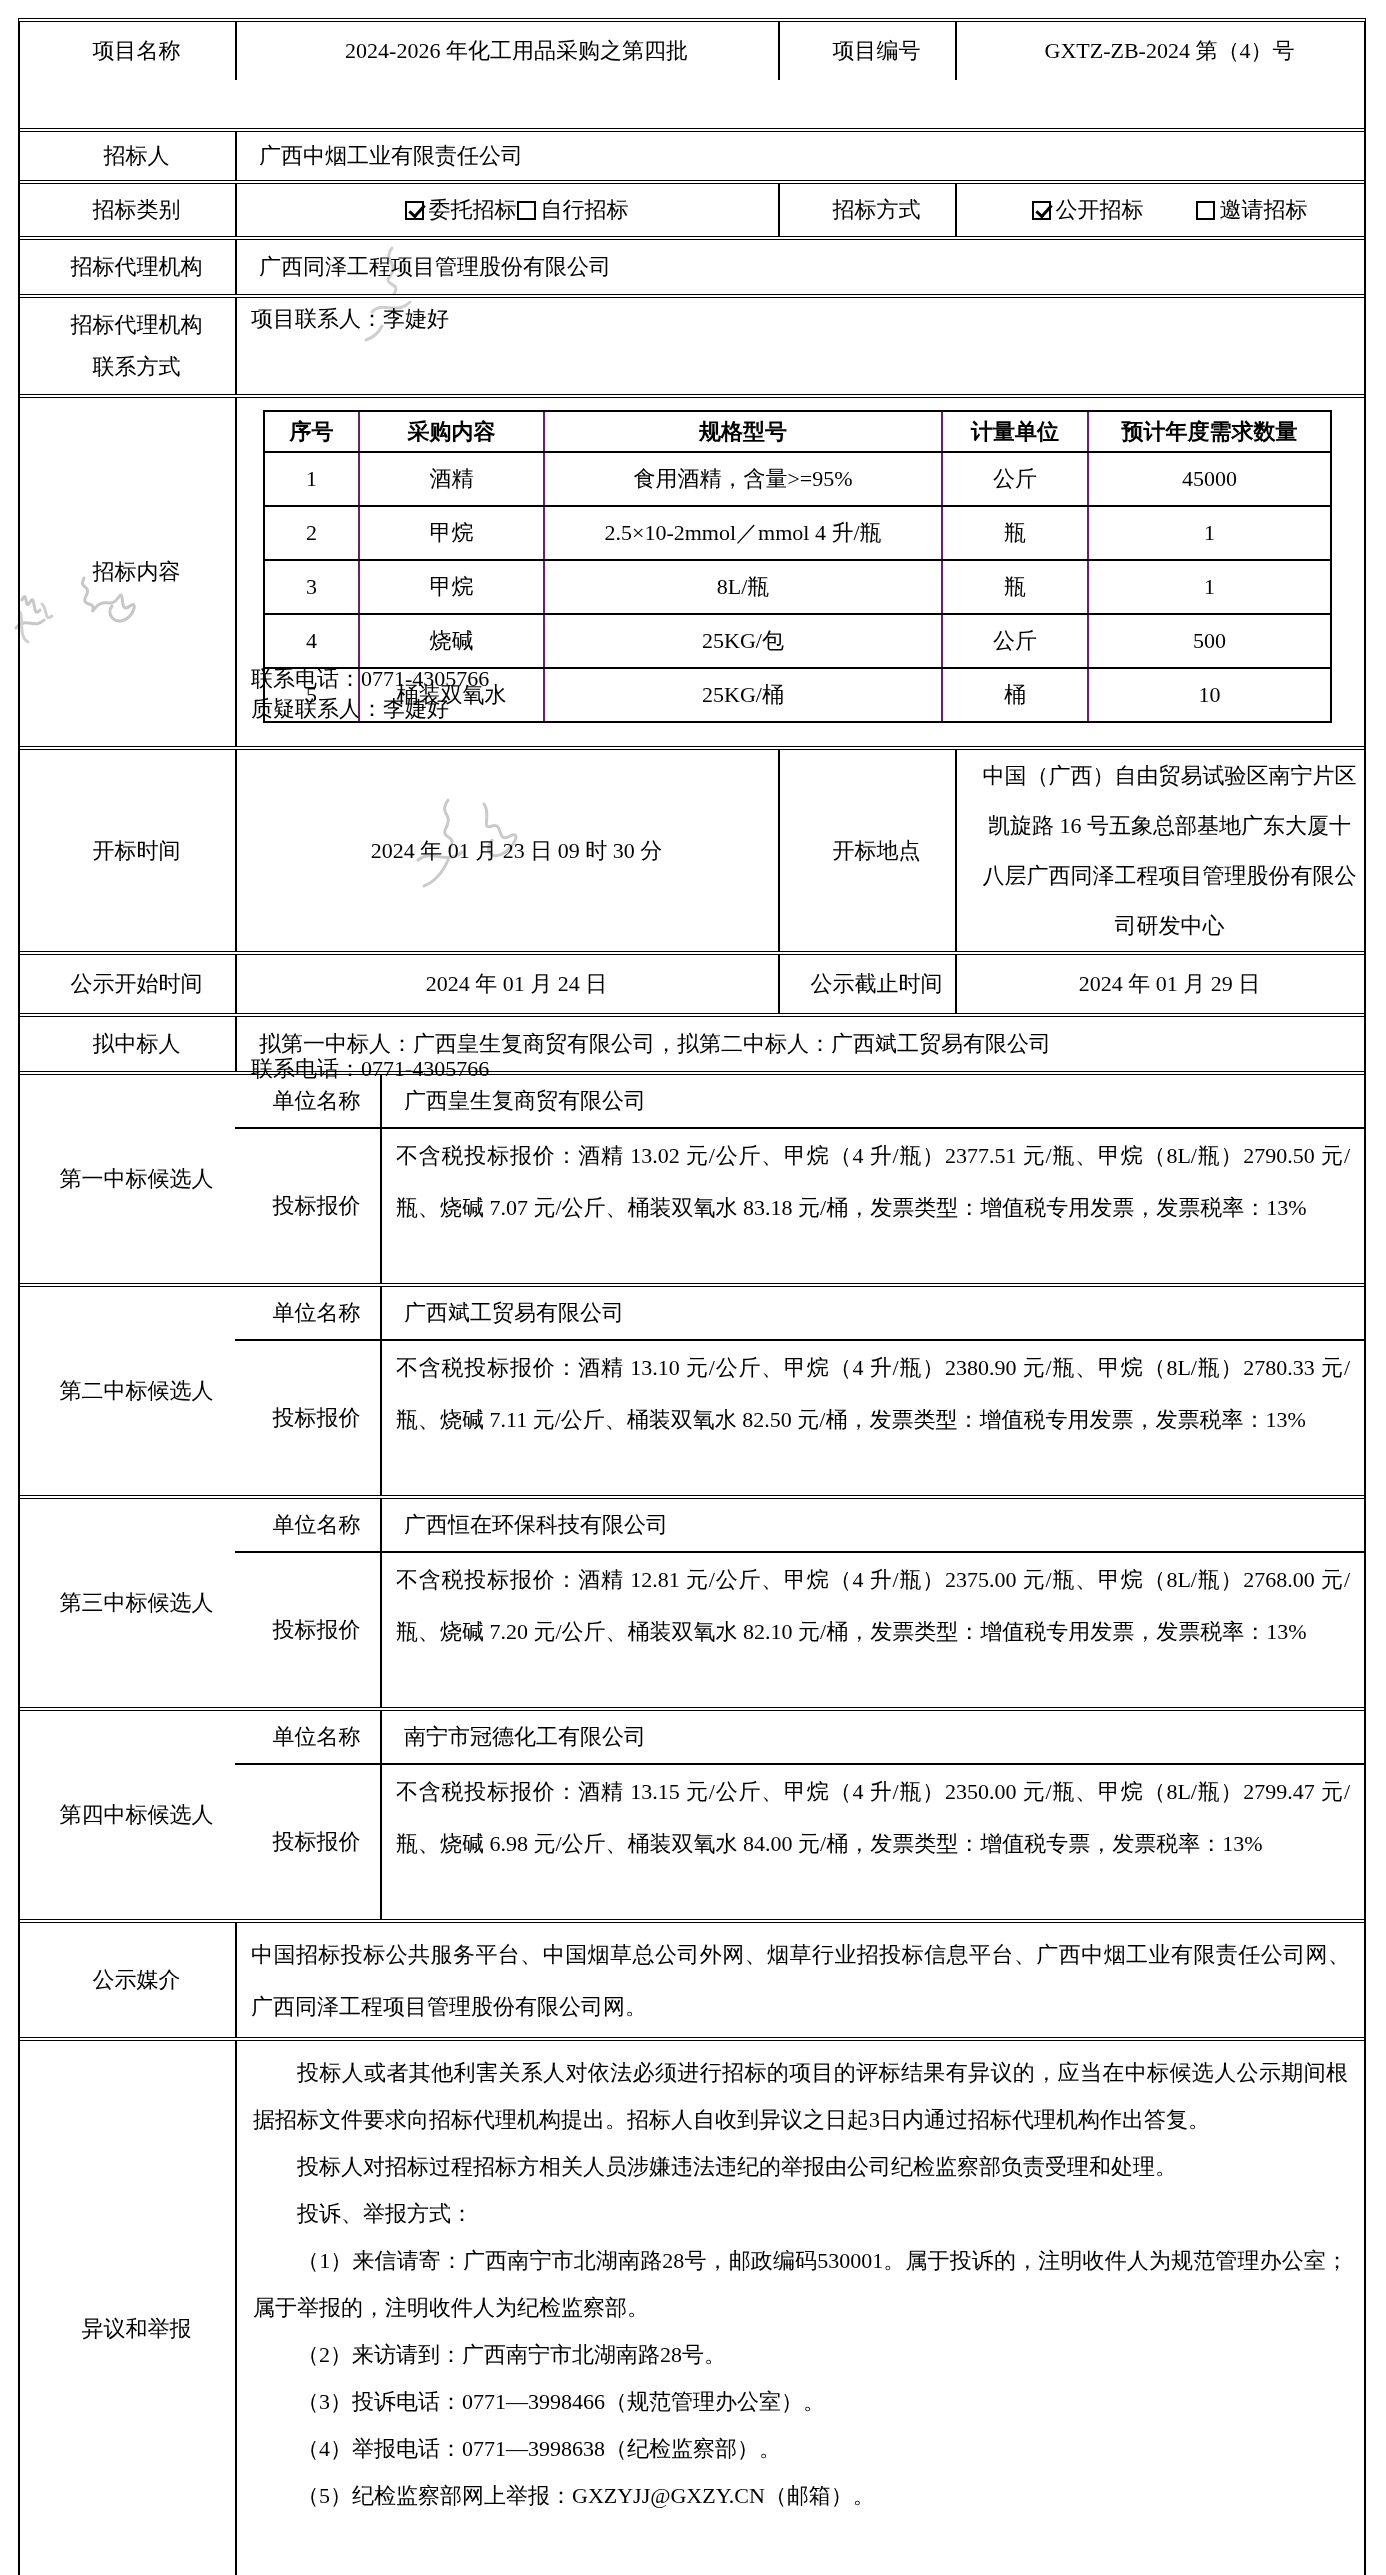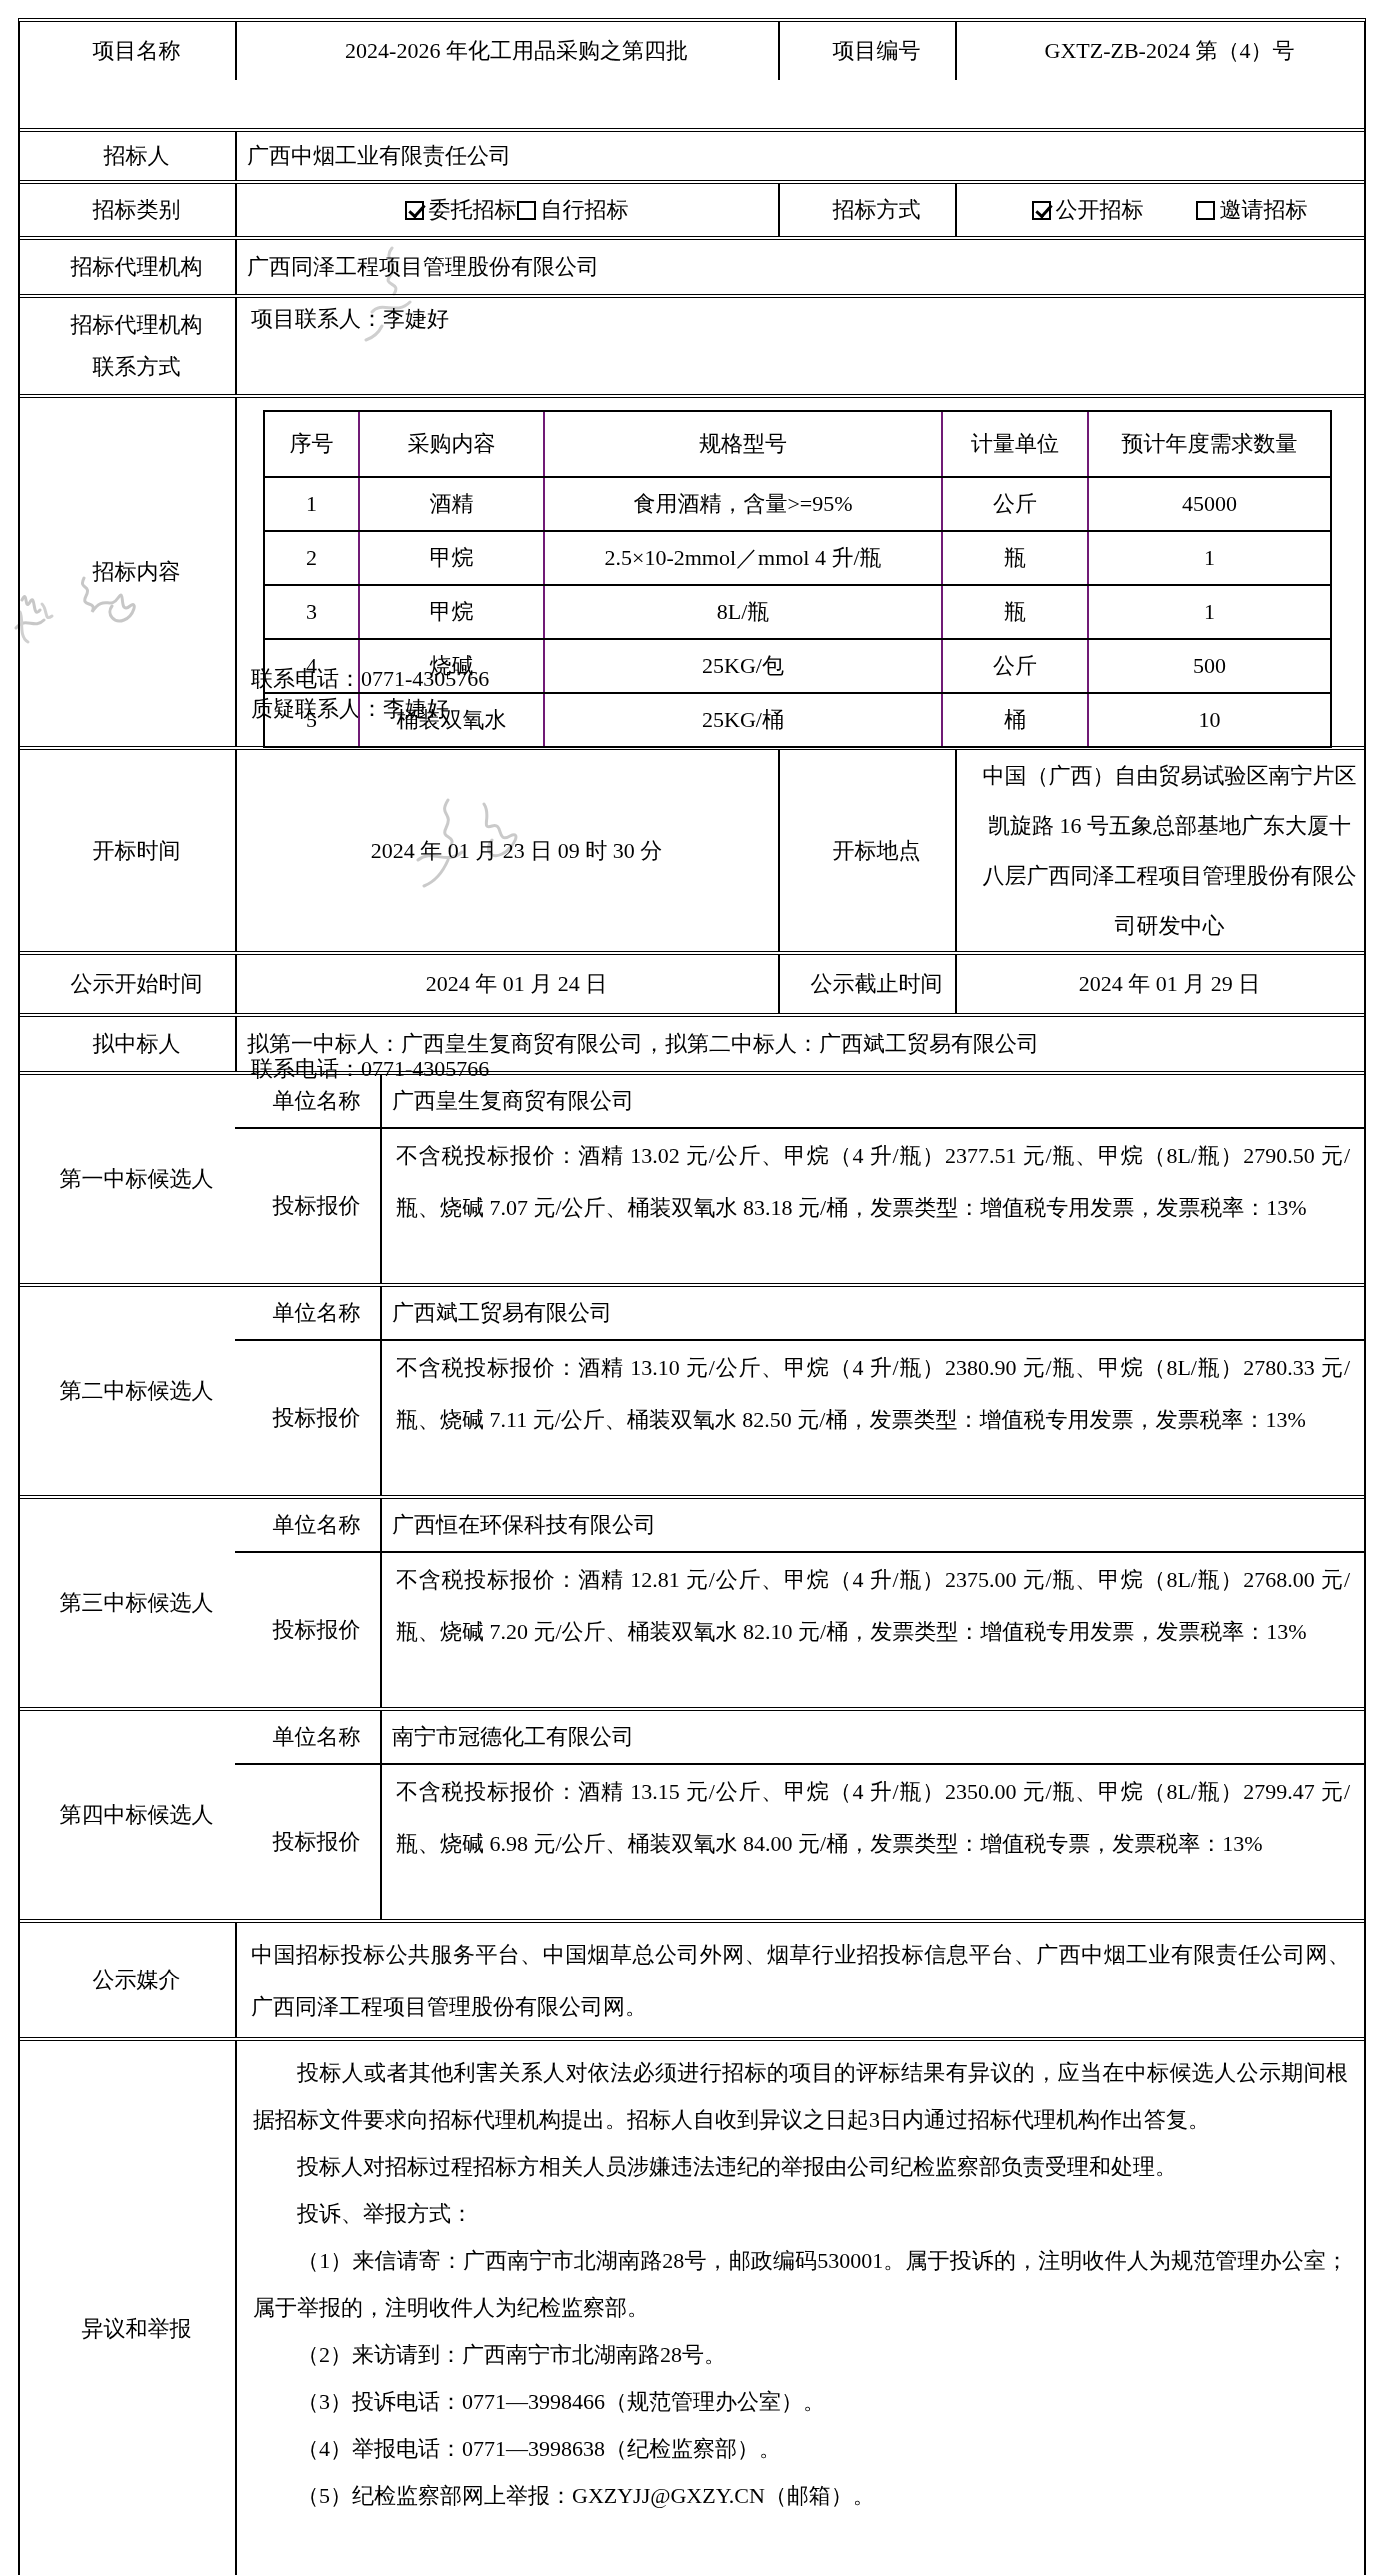--- a/index.html
+++ b/index.html
@@ -10,21 +10,21 @@
        border-top:4px double #000;border-bottom:4px double #000;background:transparent;}
   .row{display:flex;box-sizing:border-box;border-top:4px double #000;}
   .row.first{border-top:none;}
   .cell{box-sizing:border-box;border-left:2px solid #000;display:flex;align-items:center;justify-content:center;
         font-size:22px;line-height:1.35;padding-left:18px;}
   .cell.c1{border-left:none;}
   .w-label{width:215px;flex:0 0 215px;text-align:center;}
   .w-c2{width:543px;flex:0 0 543px;}
   .w-c3{width:177px;flex:0 0 177px;}
   .w-c4{flex:1 1 auto;}
-  .left{justify-content:flex-start;padding-left:10px;}
+  .left{justify-content:flex-start;padding-left:22px;}
   .lbl2{flex-direction:column;line-height:1.9;}
 
   
   .h-r1{height:58px;} .h-r2{height:52px;margin-top:48px;} .h-r3{height:56px;} .h-r4{height:58px;}
   .h-r5{height:100px;} .h-r6{height:352px;} .h-r7{height:205px;} .h-r8{height:62px;}
   .h-r9{height:58px;} .h-cand{height:212px;} .h-media{height:118px;} .h-obj{height:580px;}
 
   
   .opts{}
   .opt{display:inline-flex;align-items:center;white-space:nowrap;}
@@ -41,21 +41,21 @@
   
   .inner-wrap{display:block;padding:12px 0 0 26px;}
   .inner{width:1069px;box-sizing:border-box;border:2px solid #000;}
   .irow{display:flex;box-sizing:border-box;border-top:2px solid #000;}
   .irow.first{border-top:none;}
   .icell{box-sizing:border-box;border-left:2px solid #701a75;display:flex;align-items:center;justify-content:center;
          font-size:22px;padding:0 4px;text-align:center;}
   .icell.c1{border-left:none;}
   .iw1{width:93px;flex:0 0 93px;} .iw2{width:185px;flex:0 0 185px;} .iw3{width:398px;flex:0 0 398px;}
   .iw4{width:146px;flex:0 0 146px;} .iw5{flex:1 1 auto;}
-  .ih-head{height:64px;font-weight:normal;} .ih-row{height:54px;}
+  .ih-head{height:39px;font-weight:bold;} .ih-row{height:54px;}
 
   
   .place{display:flex;align-items:center;}
   .place-text{width:100%;text-align:center;line-height:50px;padding:0 6px;box-sizing:border-box;}
 
   
   .cand-right{flex:1 1 auto;display:flex;flex-direction:column;}
   .cand-row{display:flex;box-sizing:border-box;}
   .cand-row.price-row{border-top:2px solid #000;flex:1 1 auto;}
   .cand-row.name-row{height:52px;flex:0 0 52px;}

